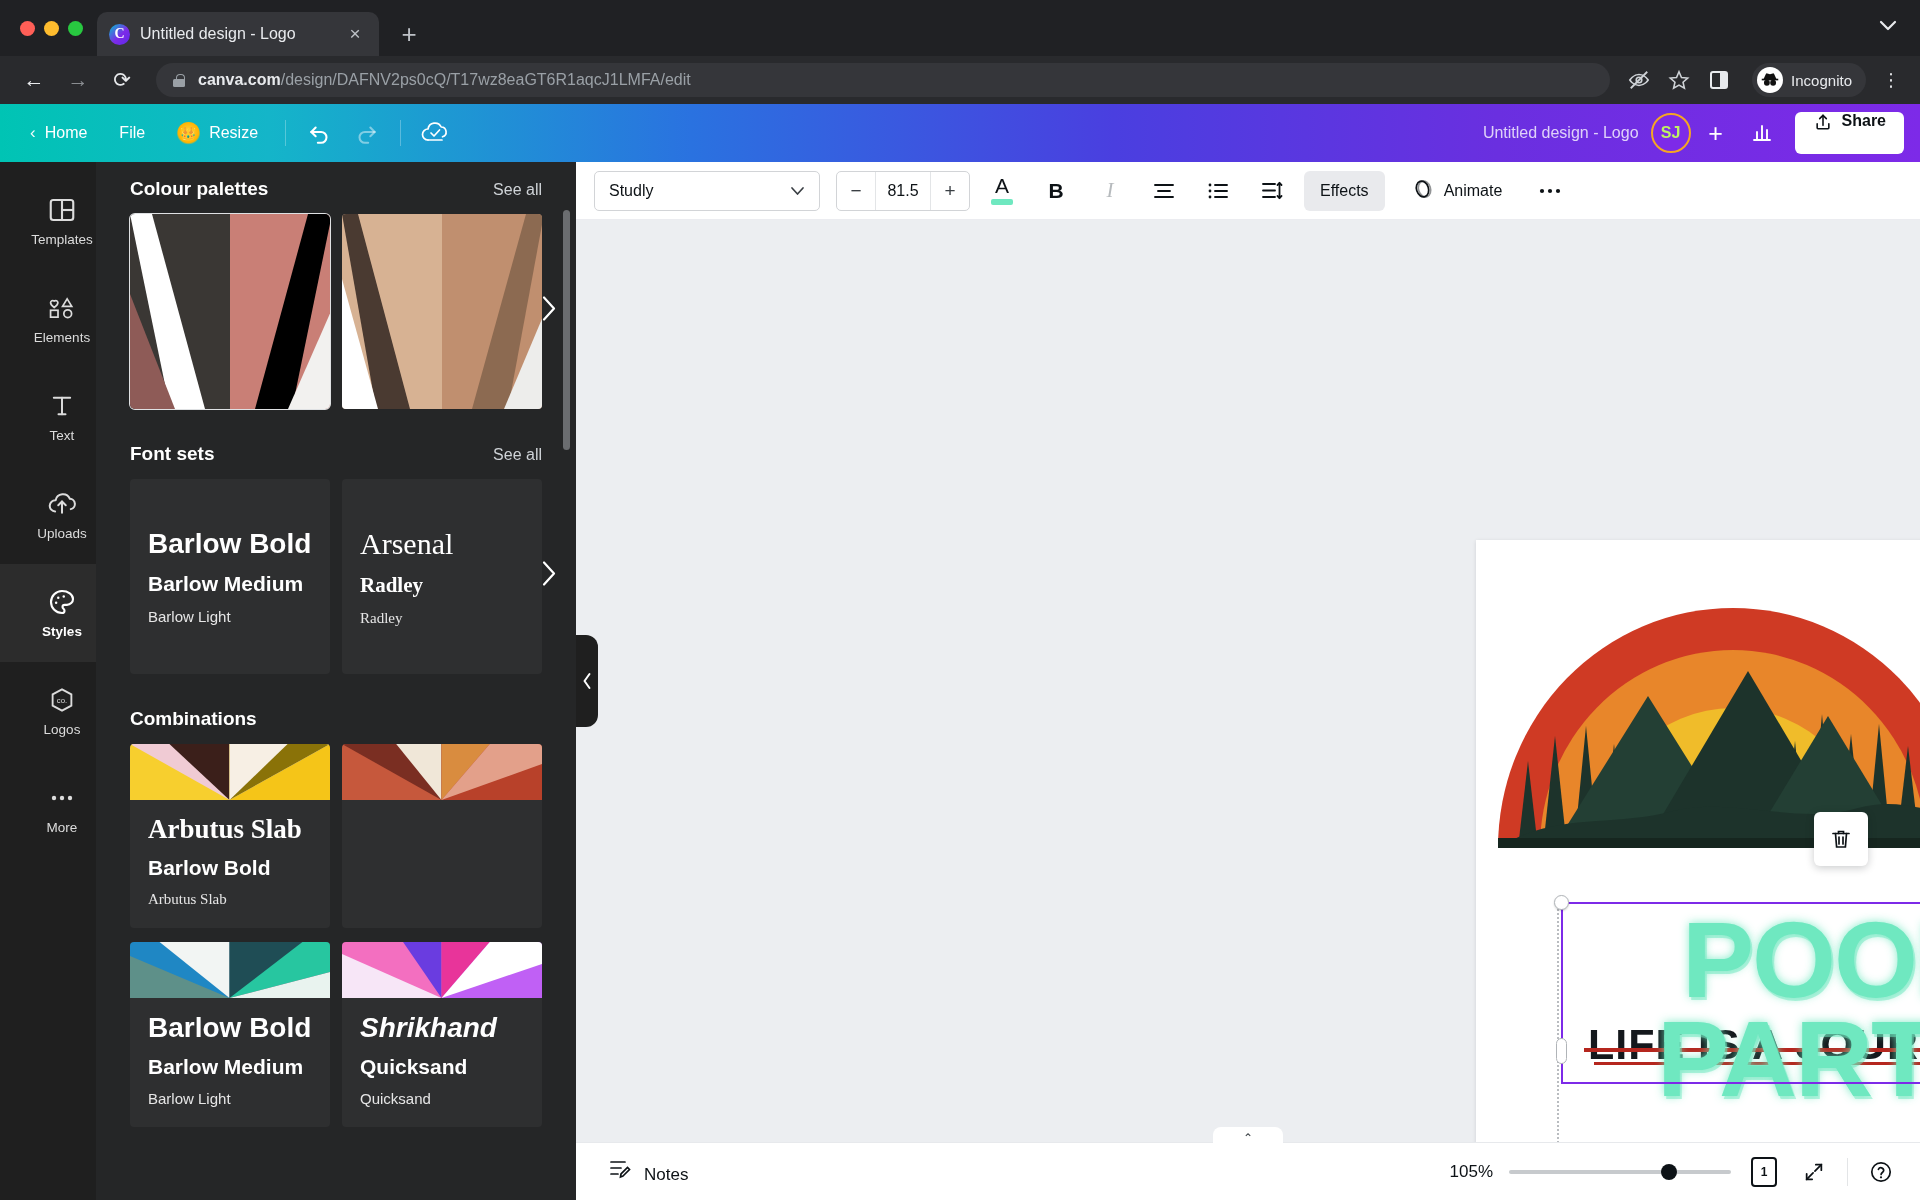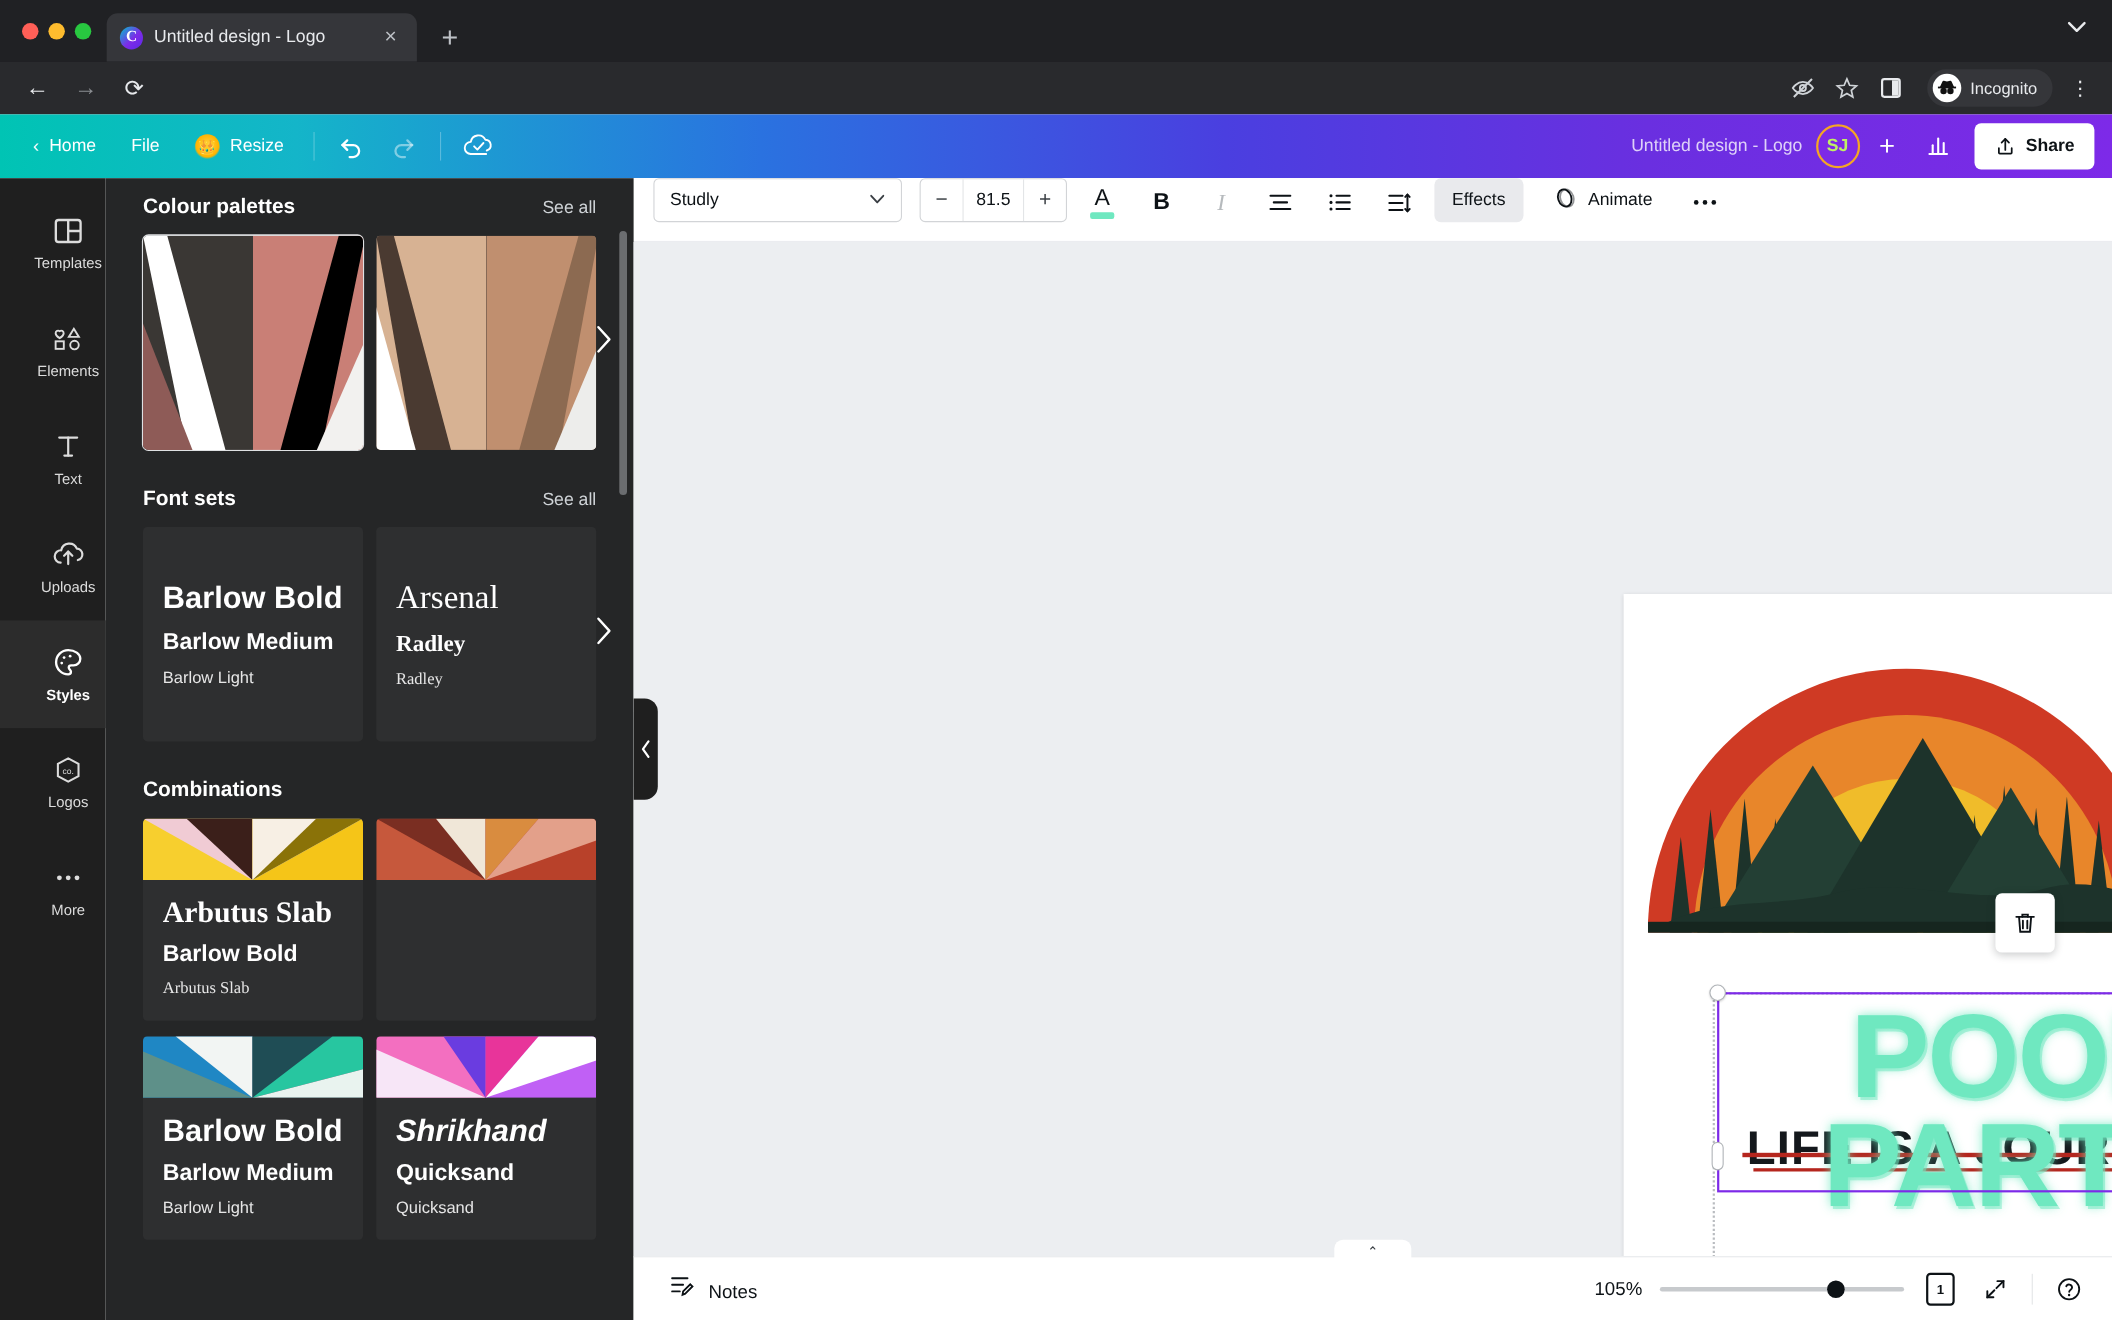--- a/index.html
+++ b/index.html
@@ -99,21 +99,21 @@
   .ct-icobtn { width:42px;height:42px;display:flex;align-items:center;justify-content:center;
                border-radius:6px; }
   .ct-right { margin-left:auto; display:flex; align-items:center; gap:12px; }
   .doc-title { color: rgba(255,255,255,.78); font-size:16px; }
   .avatar-sj {
     width:40px;height:40px;border-radius:50%;background:#7d2ae8;border:2.5px solid #f5a623;
     display:flex;align-items:center;justify-content:center;color:#bef264;font-size:16px;font-weight:bold;
   }
   .add-collab { color:#fff;font-size:25px;width:26px;text-align:center;line-height:1; }
   .share-btn {
-    background:#fff;color:#0d1216;border-radius:6px;height:42px;display:flex;align-items:center;
+    background:#fff;color:#0d1216;border-radius:6px;height:42px;display:flex;align-items:flex-start;
     gap:9px;padding:0 18px;font-size:16px;font-weight:bold;
   }
 
   .body-row { flex:1; display:flex; min-height:0; position:relative; }
 
   
   .rail { width: 96px; flex:0 0 96px; background:#1f1f1f; display:flex; flex-direction:column;
           align-items:stretch; padding-top: 10px; }
   .rail-item { height:98px; display:flex;flex-direction:column;align-items:center;justify-content:center;
                gap:7px; color:#dcdcdc; font-size:13.5px;padding-left:28px; }
@@ -154,21 +154,21 @@
   .panel-scrollbar { position:absolute; right:6px; top:48px; width:7px; height:240px;
                      background:#6b6d70; border-radius:4px; }
   .panel-collapse {
     position:absolute; left:576px; top: 50%; margin-top:-46px; width:22px; height:92px;
     background:#1f1f1f; border-radius:0 12px 12px 0; display:flex;align-items:center;justify-content:center;
     color:#fff; font-size:15px; z-index:30;
   }
 
   
   .editor { flex:1; display:flex; flex-direction:column; min-width:0; background:#fff; }
-  .fmt-bar { height:58px; flex:0 0 58px; background:#fff; display:flex; 
+  .fmt-bar { height:58px; flex:0 0 58px; background:#fff; display:flex; align-items:center;
              gap:10px; padding: 0 18px; border-bottom:1px solid #ebecf0; }
   .font-select {
     width:226px;height:40px;border:1px solid #d2d4d7;border-radius:5px;display:flex;align-items:center;
     justify-content:space-between;padding:0 14px;font-size:16px;color:#0d1216;background:#fff;
   }
   .size-group { display:flex;align-items:center;border:1px solid #d2d4d7;border-radius:5px;height:40px;
                 margin-left: 6px; }
   .size-btn { width:38px;height:100%;display:flex;align-items:center;justify-content:center;
               font-size:19px;color:#3a3f44; }
   .size-val { width:56px;text-align:center;font-size:16px;color:#0d1216;
@@ -260,20 +260,24 @@
       <svg width="20" height="13" viewBox="0 0 20 13">
           <path d="M3 3 L10 10 L17 3" stroke="#e8eaed" stroke-width="2.2" fill="none" stroke-linecap="round" stroke-linejoin="round"></path>
         </svg>
     </div>
   </div>
 
   <div class="toolbar">
     <div class="nav-btn">←</div>
     <div class="nav-btn dim">→</div>
     <div class="nav-btn">⟳</div>
+    <div class="omnibox">
+      <div class="lock-ico"></div>
+      <div class="url"><span class="host">canva.com</span><span class="path">/design/DAFNV2ps0cQ/T17wz8eaGT6R1aqcJ1LMFA/edit</span></div>
+    </div>
     <div class="omni-right">
       <div class="tb-ico">
         <svg width="22" height="22" viewBox="0 0 24 24" fill="none" stroke="#cfd3d7" stroke-width="1.8">
             <path d="M2 12s3.8-6 10-6 10 6 10 6-3.8 6-10 6S2 12 2 12z"></path>
             <circle cx="12" cy="12" r="3"></circle>
             <line x1="3" y1="21" x2="21" y2="3" stroke-width="2"></line>
           </svg>
       </div>
       <div class="tb-ico">
         <svg width="22" height="22" viewBox="0 0 24 24" fill="none" stroke="#cfd3d7" stroke-width="1.7">

